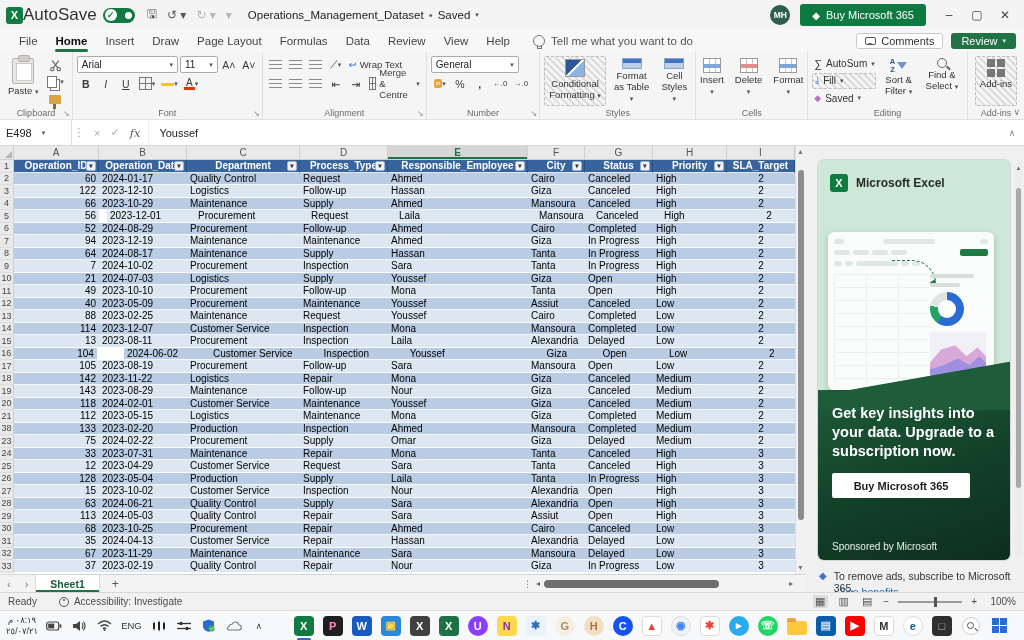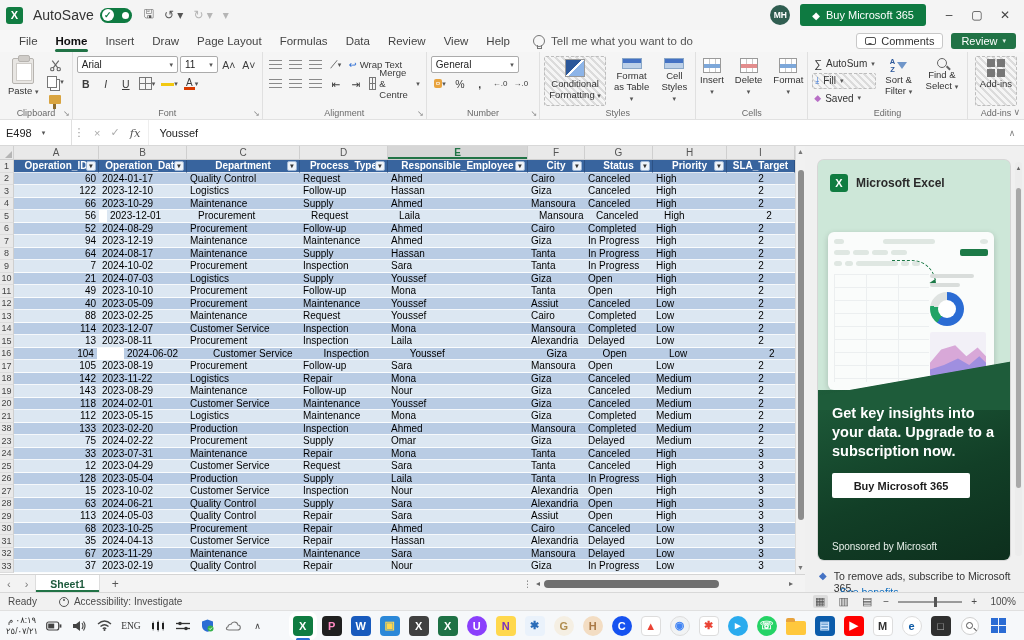--- a/index.html
+++ b/index.html
@@ -5,21 +5,21 @@
   * { box-sizing: border-box; margin:0; padding:0; }
   body { font-family:"Liberation Sans", sans-serif; background:#888; }
   .screen { position:relative; width:1024px; height:640px; overflow:hidden; background:#fff;
             font-family:"Liberation Sans", sans-serif; }
 
   
   .titlebar { position:absolute; left:0; top:0; width:1024px; height:30px; background:#f4f4f4;
               display:flex; align-items:center; padding:0 6px; font-size:11px; color:#333; }
   .xl-logo { width:17px; height:17px; border-radius:3px; background:#107c41; color:#fff;
              font-weight:bold; font-size:11px; display:flex; align-items:center; justify-content:center; }
-  .autosave { margin-left:10px; font-size:14px; color:#333; }
+  .autosave { font-size:17px; color:#333; }
   .toggle { width:32px; height:15px; background:#0e7a41; border-radius:8px; margin-left:6px; position:relative; }
   .toggle .chk { position:absolute; left:2px; top:1.5px; width:12px; height:12px; background:#fff; border-radius:50%;
                  color:#0e7a41; font-size:9px; line-height:12px; text-align:center; font-weight:bold;}
   .toggle .knob { position:absolute; right:3px; top:4px; width:7px; height:7px; background:#fff; border-radius:50%; }
   .qat { display:flex; align-items:center; gap:10px; margin-left:12px; color:#555; font-size:12px; }
   .qat .dim { color:#b5b5b5; }
   .doc-title { margin-left:16px; font-size:11.5px; color:#222; display:flex; gap:5px; align-items:center;}
   .doc-title .dot { color:#666; }
   .tb-right { margin-left:auto; display:flex; align-items:center; gap:10px; }
   .avatar { width:20px; height:20px; border-radius:50%; background:#2f5d50; color:#fff; font-size:8.5px;
@@ -207,21 +207,21 @@
   .viewic { font-size:11px; color:#555; padding:0 2px; }
   .viewic.on { background:#dcdcdc; border-radius:2px; }
   .zoomtrack { width:64px; height:2px; background:#9a9a9a; position:relative; }
   .zoomthumb { position:absolute; left:36px; top:-4px; width:3px; height:10px; background:#555; }
   .zoompct { min-width:30px; text-align:right; }
 
   
   .taskbar { position:absolute; left:0; top:610px; width:1024px; height:30px; background:#f6f8fa;
              border-top:1px solid #e0e0e0; display:flex; align-items:center; padding:0 6px; }
   .clock { font-size:8.5px; color:#333; line-height:1.2; text-align:center; margin-right:8px; }
-  .tray { display:flex; align-items:center; gap:9px; color:#444;font-family:Liberation Serif, serif; }
+  .tray { display:flex; align-items:center; gap:9px; color:#444; }
   .lang { font-size:9.5px; color:#333; }
   .ticon { display:flex; align-items:center; justify-content:center; width:16px; height:16px; }
   .apps { display:flex; align-items:center; gap:7px; margin-left:26px; }
   .app { width:22px; height:22px; border-radius:4px; display:flex; align-items:center; justify-content:center;
          font-size:11px; font-weight:bold; position:relative; }
   .app.active-wrap { box-shadow:0 0 0 3px #ffffff; background:#fff; }
   .app.active-wrap::after { content:""; position:absolute; left:4px; bottom:-4px; width:14px; height:2.5px; background:#2b6cd4; border-radius:2px;}
   .app.circle { border-radius:50%; }
   .app.folder-shape { background:transparent; }
   .folder-body { width:20px; height:14px; background:#ffc83d; border-radius:2px; position:relative; margin-top:4px;}
@@ -244,20 +244,26 @@
     <span class="autosave">AutoSave</span>
     <div class="toggle">
       <span class="chk">✓</span>
       <span class="knob"></span>
     </div>
     <div class="qat">
       <span>🖫</span>
       <span>↺ ▾</span>
       <span class="dim">↻ ▾</span>
       <span class="dim">▾</span>
+    </div>
+    <div class="doc-title">
+      <span>Operations_Management_Dataset</span>
+      <span class="dot">•</span>
+      <span>Saved</span>
+      <span class="dd">▾</span>
     </div>
     <div class="tb-right">
       <div class="avatar">MH</div>
       <div class="buy-btn">
         <span class="gem">◆</span>
         <span>Buy Microsoft 365</span>
       </div>
       <div class="winctl">
         <span>–</span>
         <span>▢</span>

